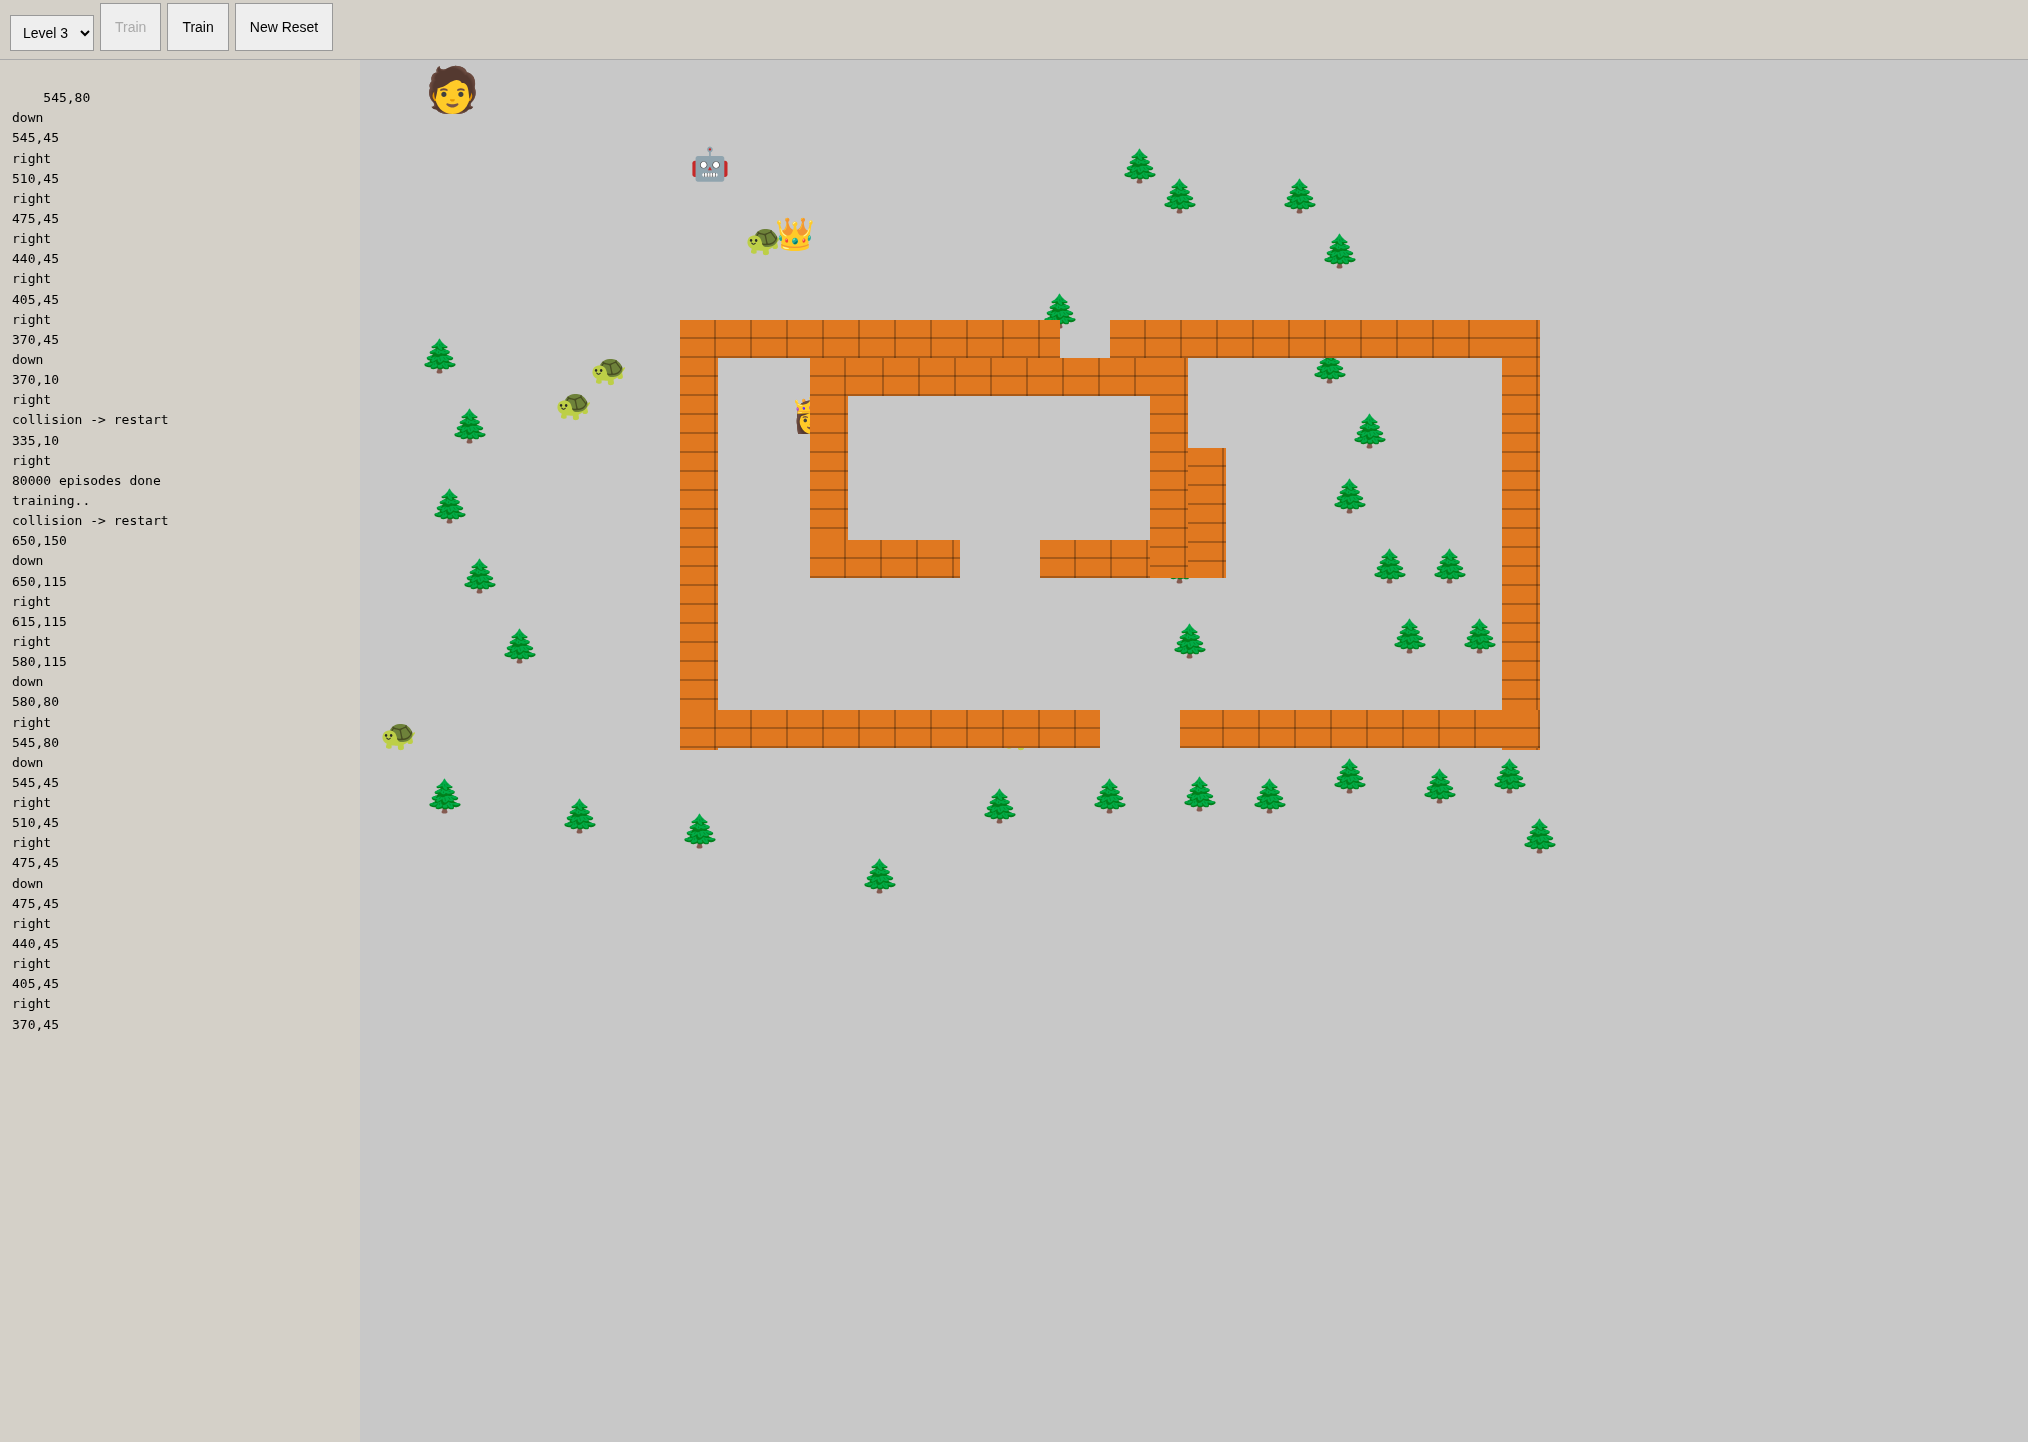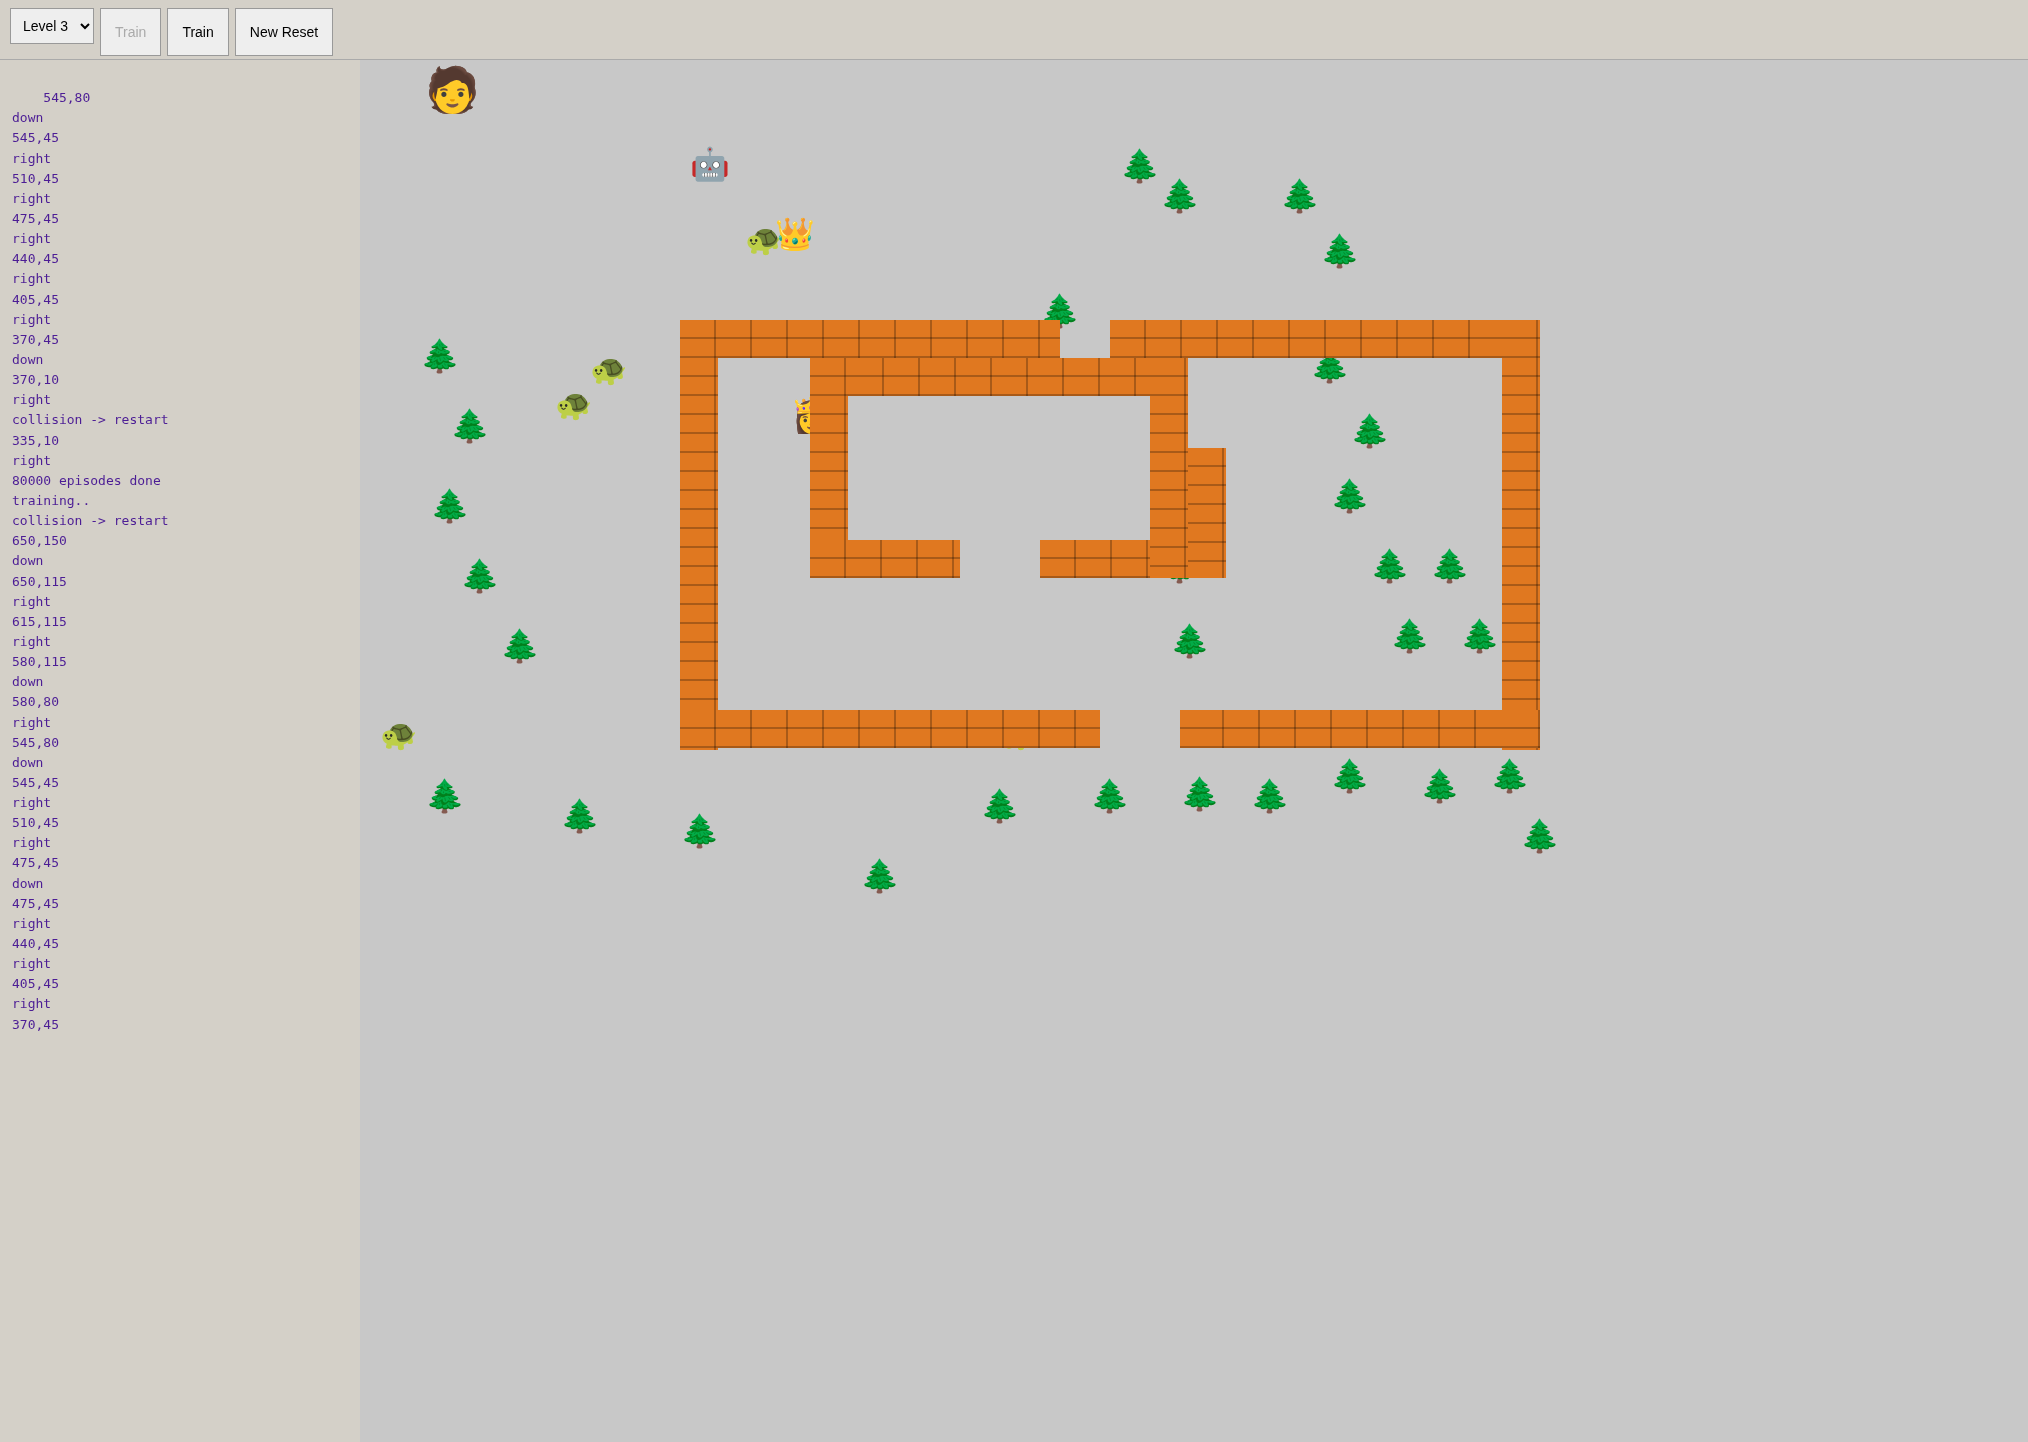--- a/index.html
+++ b/index.html
@@ -1,20 +1,20 @@
 <!DOCTYPE html>
 <html><head>
   <meta charset="utf-8">
   <style>
     * { margin: 0; padding: 0; box-sizing: border-box; }
     body { background: #d4d0c8; font-family: monospace; font-size: 13px; overflow: hidden; width: 2028px; height: 1442px; }
 
     #toolbar {
       display: flex;
-      align-items: flex-start;
+      align-items: flex-end;
       gap: 6px;
       padding: 8px 10px;
       background: #d4d0c8;
       border-bottom: 1px solid #aaa;
       height: 60px;
     }
 
     #toolbar select {
       font-size: 14px;
       padding: 4px 8px;
@@ -42,21 +42,21 @@
     #log-panel {
       width: 360px;
       min-width: 360px;
       padding: 8px 12px;
       font-family: monospace;
       font-size: 13px;
       line-height: 1.55;
       overflow-y: auto;
       background: #d4d0c8;
       white-space: pre;
-      color: #4c1d95;
+      color: #000000;
     }
 
     #game-canvas {
       flex: 1;
       position: relative;
       background: #c8c8c8;
       overflow: hidden;
     }
 
     

